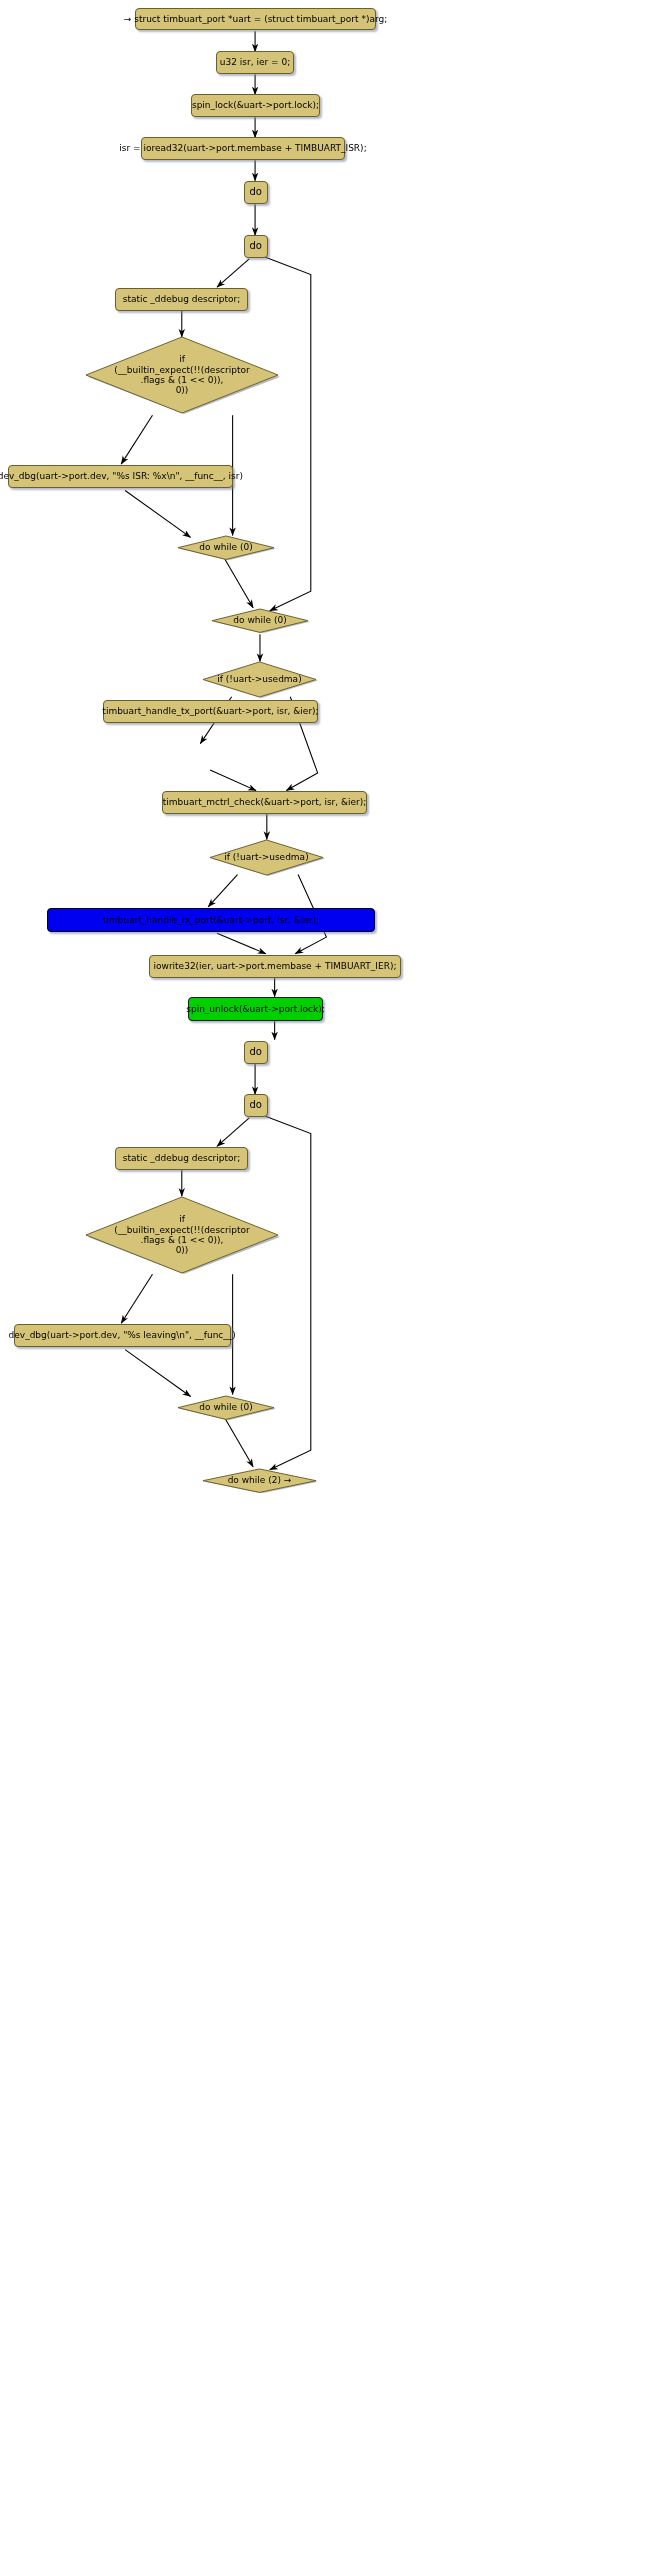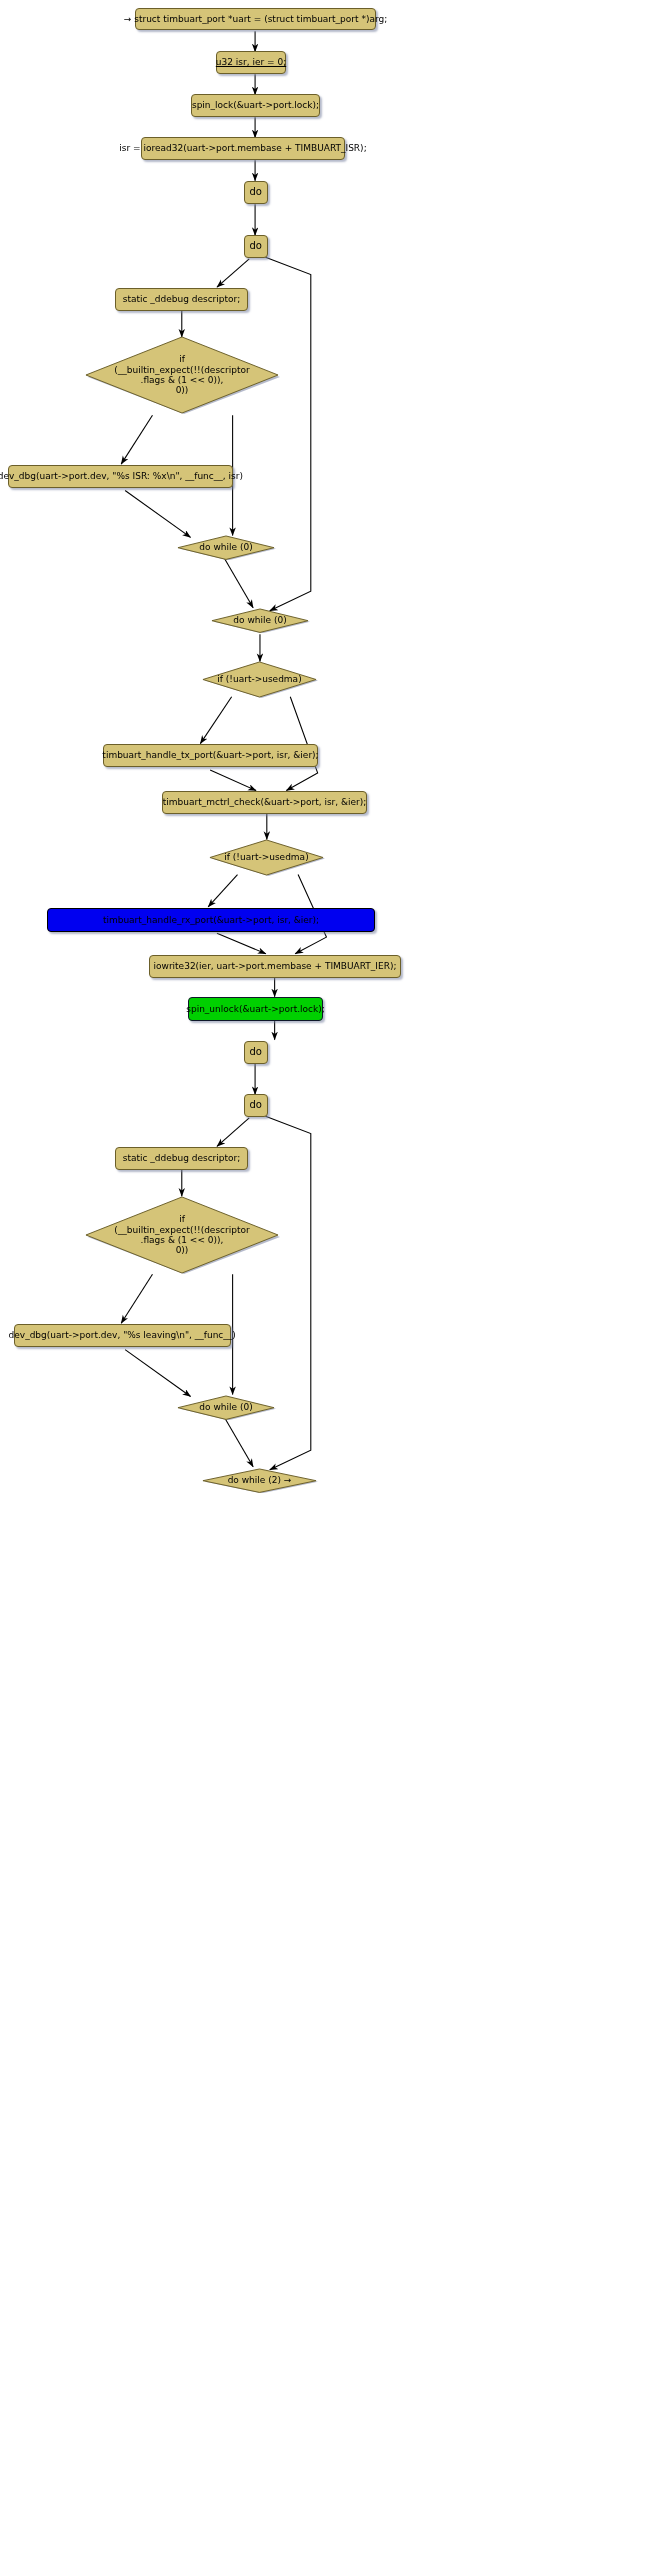--- a/index.html
+++ b/index.html
@@ -160,21 +160,21 @@
       <path d="M230,1450 L259,1500"></path>
 
       <path d="M271,1141 L318,1159 L318,1483 L276,1503"></path>
     </g>
   </svg>
 
   <div class="node box" style="left:135px; top:7.8px; width:241px; height:22.5px;">
     <span>→ struct timbuart_port *uart = (struct timbuart_port *)arg;</span>
   </div>
 
-  <div class="node box" style="left:216px; top:51px; width:70px; height:22.5px;text-decoration:underline;">
+  <div class="node box" style="left:216px; top:51px; width:78px; height:22.5px;">
     <span>u32 isr, ier = 0;</span>
   </div>
 
   <div class="node box" style="left:191px; top:94px; width:129px; height:22.5px;">
     <span>spin_lock(&amp;uart-&gt;port.lock);</span>
   </div>
 
   <div class="node box" style="left:141px; top:137px; width:204px; height:22.5px;">
     <span>isr = ioread32(uart-&gt;port.membase + TIMBUART_ISR);</span>
   </div>
@@ -223,21 +223,21 @@
   </div>
 
   <div class="node diamond" style="left:201px; top:661px; width:117px; height:37px;">
     <svg class="diamond-shape" viewBox="0 0 120 38" preserveAspectRatio="none">
       <polygon class="shadow" points="62,2 120,20 62,38 4,20"></polygon>
       <polygon class="face" points="60,1 118,19 60,37 2,19"></polygon>
     </svg>
     <span class="txt">if (!uart-&gt;usedma)</span>
   </div>
 
-  <div class="node box" style="left:103px; top:744px; width:215px; height:22.5px;">
+  <div class="node box" style="left:103px; top:700px; width:215px; height:22.5px;">
     <span>timbuart_handle_tx_port(&amp;uart-&gt;port, isr, &amp;ier);</span>
   </div>
 
   <div class="node box" style="left:162px; top:791px; width:205px; height:22.5px;">
     <span>timbuart_mctrl_check(&amp;uart-&gt;port, isr, &amp;ier);</span>
   </div>
 
   <div class="node diamond" style="left:208px; top:839px; width:117px; height:37px;">
     <svg class="diamond-shape" viewBox="0 0 120 38" preserveAspectRatio="none">
       <polygon class="shadow" points="62,2 120,20 62,38 4,20"></polygon>

